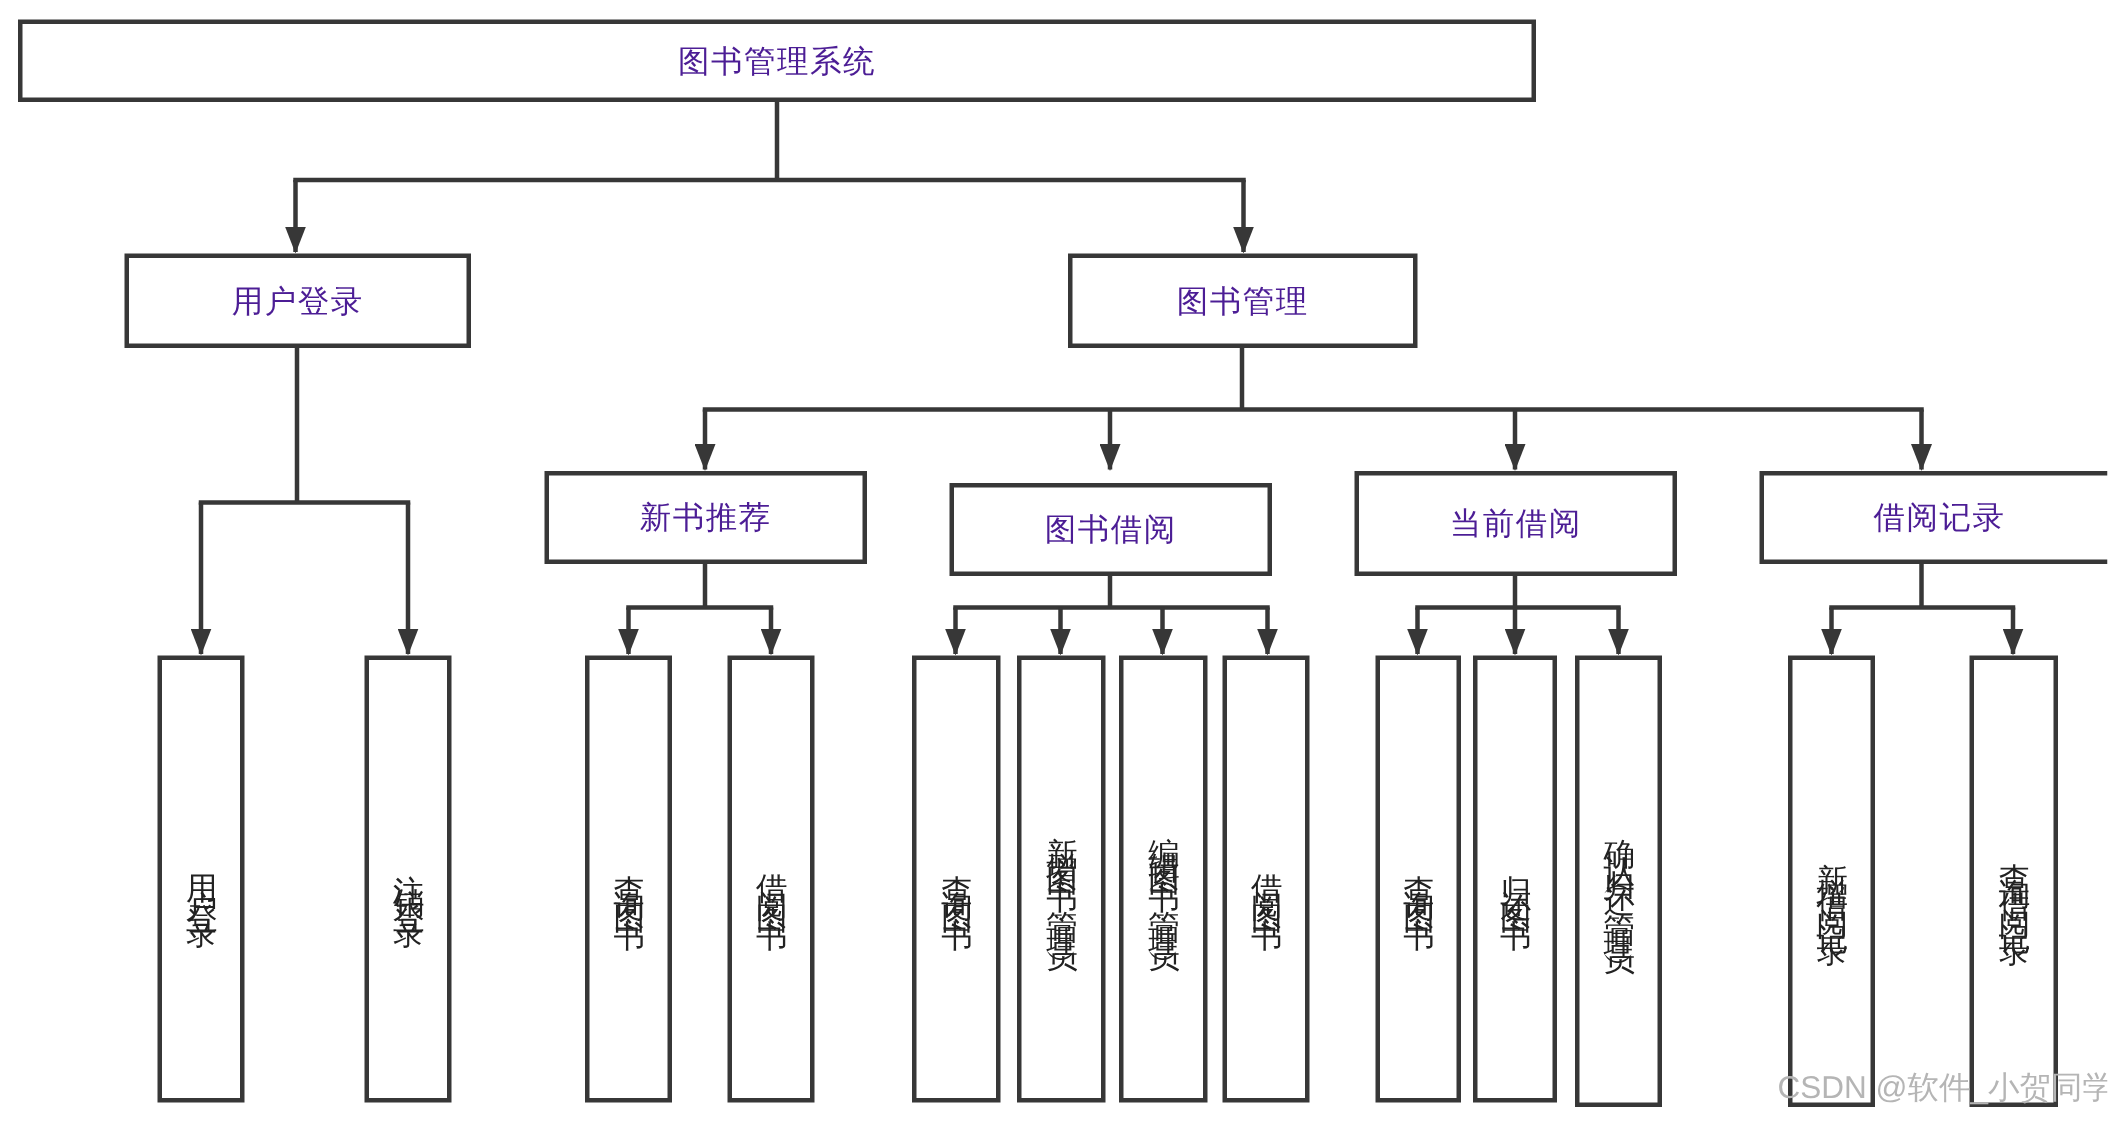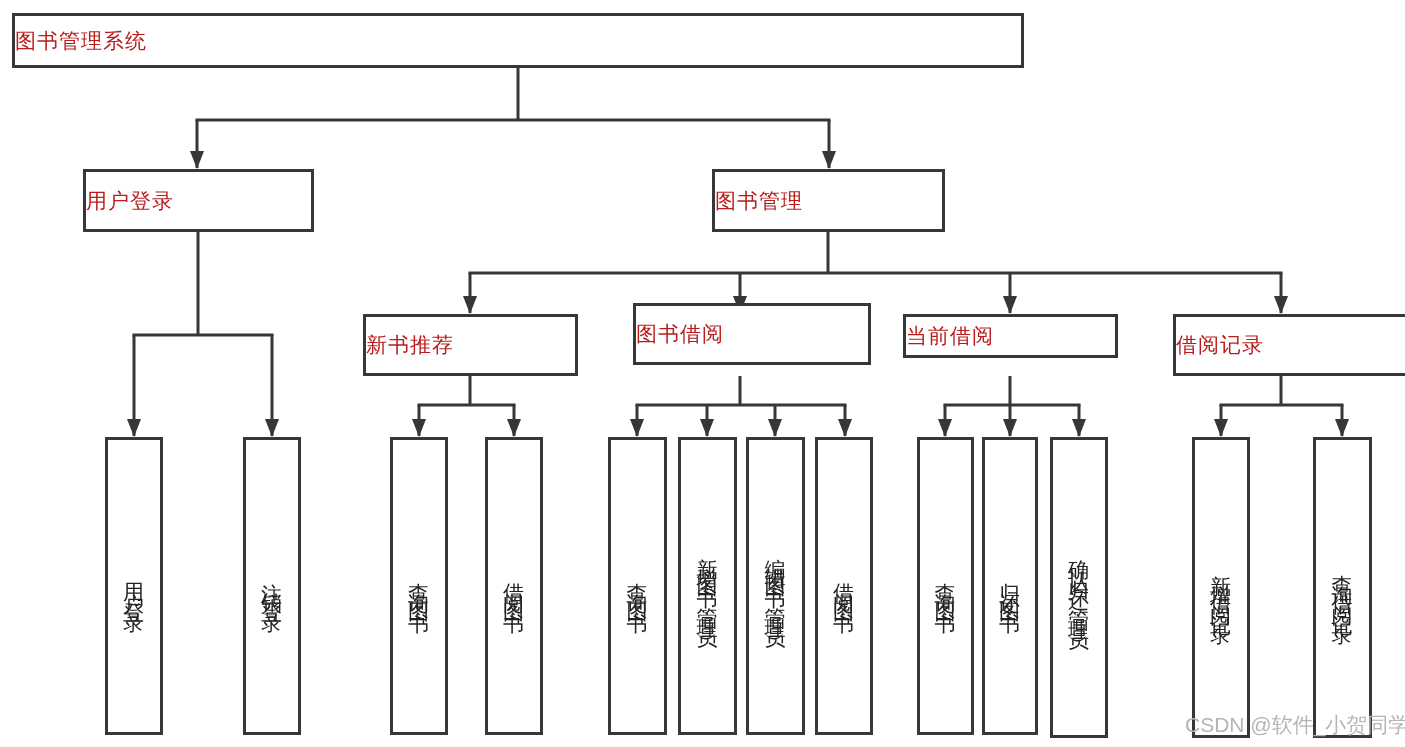--- a/index.html
+++ b/index.html
@@ -9,22 +9,22 @@
     background:#ffffff;
     font-family:"Liberation Sans","DejaVu Sans",sans-serif;
     overflow:hidden;
   }
   #wires{position:absolute;left:0;top:0;width:1405px;height:747px;}
   .hnode{
     position:absolute;
     box-sizing:border-box;
     border:3px solid #373737;
     background:#ffffff;
-    display:flex;align-items:center;justify-content:flex-start;
-    color:#b91c1c;
+    display:flex;align-items:center;justify-content:center;
+    color:#4c1d95;
     font-size:21px;
     letter-spacing:1px;
   }
   .vnode{
     position:absolute;
     top:437px;height:298px;width:58px;
     box-sizing:border-box;
     border:3px solid #373737;
     background:#ffffff;
     display:flex;align-items:center;justify-content:center;
@@ -109,24 +109,24 @@
   <div class="hnode" style="left:83px;top:169px;width:231px;height:63px">
     <span>用户登录</span>
   </div>
   <div class="hnode" style="left:363px;top:314px;width:215px;height:62px">
     <span>新书推荐</span>
   </div>
 
   <div class="hnode" style="left:712px;top:169px;width:233px;height:63px">
     <span>图书管理</span>
   </div>
-  <div class="hnode" style="left:633px;top:303px;width:238px;height:62px">
+  <div class="hnode" style="left:633px;top:322px;width:215px;height:62px">
     <span>图书借阅</span>
   </div>
-  <div class="hnode" style="left:903px;top:314px;width:215px;height:44px">
+  <div class="hnode" style="left:903px;top:314px;width:215px;height:70px">
     <span>当前借阅</span>
   </div>
   <div class="hnode" style="left:1173px;top:314px;width:240px;height:62px">
     <span>借阅记录</span>
   </div>
 
   <div class="vnode" style="left:105px">
     <span class="vtext">用户登录</span>
   </div>
   <div class="vnode" style="left:243px">

